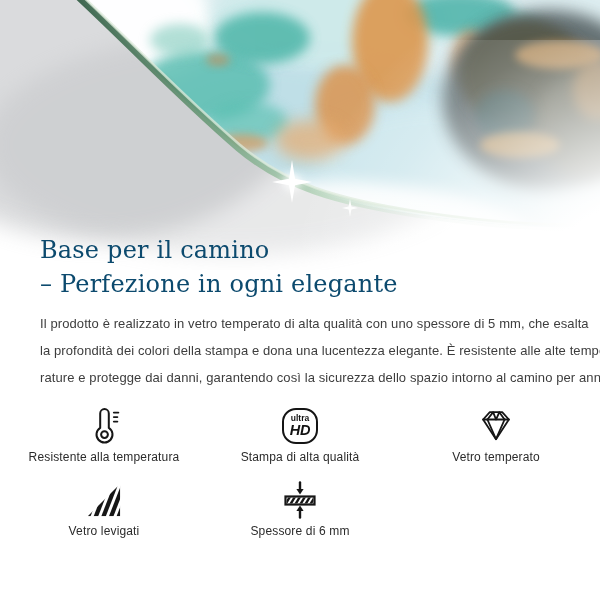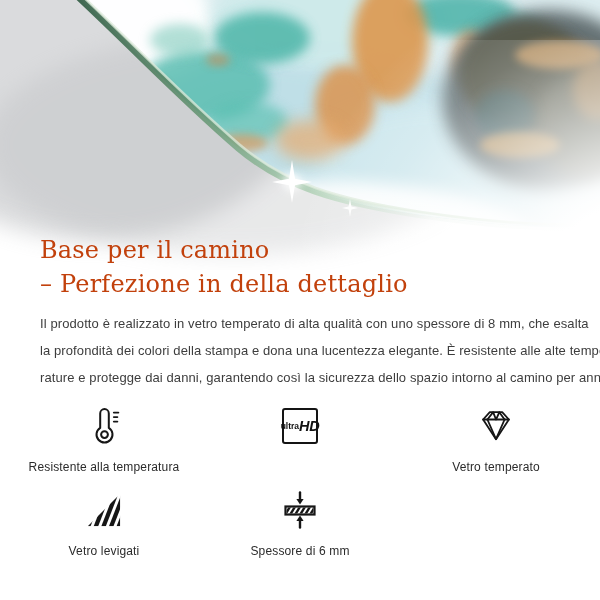--- a/index.html
+++ b/index.html
@@ -8,44 +8,44 @@
     position:relative;width:600px;height:600px;margin:0 auto;
     background:#ffffff;overflow:hidden;
   }
   
   .hero{position:absolute;left:0;top:0;width:600px;height:270px;}
   .hero svg{display:block;}
   
   .title{
     position:absolute;left:40px;top:233px;
     font-family:"DejaVu Serif","Liberation Serif",serif;
-    font-size:24px;line-height:34px;color:#c2410c;letter-spacing:.2px;
+    font-size:24px;line-height:34px;color:#0c4a6e;letter-spacing:.2px;
   }
   
   .desc{
     position:absolute;left:40px;top:310px;width:540px;
     font-size:13px;line-height:27px;color:#3d3d3d;letter-spacing:.1px;
   }
   .desc div{white-space:nowrap;}
   
   .features{
     position:absolute;left:0;top:402px;width:600px;
     display:grid;grid-template-columns:repeat(3,1fr);row-gap:12px;
     padding:0 6px;box-sizing:border-box;
   }
   .feature{display:flex;flex-direction:column;align-items:center;}
   .icon-wrap{height:48px;display:flex;align-items:center;justify-content:center;}
   .feature .label{
-    margin-top:10px;font-size:12px;color:#2b2b2b;letter-spacing:.15px;
+    font-size:12px;color:#2b2b2b;letter-spacing:.15px;
     text-align:right;
   }
   
   .uhd-box{
-    width:32px;height:32px;border:2.6px solid #141414;border-radius:3px;
-    display:flex;align-items:center;justify-content:center;
+    width:32px;height:32px;border:2.6px solid #141414;border-radius:14px;
+    display:flex;flex-direction:column;align-items:center;justify-content:center;
     color:#121212;background:#fff;
   }
   .uhd-top{font-size:8.5px;font-weight:700;line-height:9px;letter-spacing:0;}
   .uhd-bottom{font-size:14.5px;font-weight:800;line-height:15px;letter-spacing:-.3px;font-style:italic;}
 </style>
 </head>
 <body>
 
 <div class="page">
 
@@ -134,25 +134,25 @@
         <path d="M292,160 L295,178.8 L312,182 L295,185.2 L292,203 L289,185.2 L272,182 L289,178.8 Z" fill="#ffffff"></path>
       </g>
       <g opacity="0.9">
         <path d="M350,199 L351.4,206.6 L358,208 L351.4,209.4 L350,217 L348.6,209.4 L342,208 L348.6,206.6 Z" fill="#ffffff"></path>
       </g>
     </svg>
   </div>
 
   <div class="title">
     <div>Base per il camino</div>
-    <div>– Perfezione in della dettaglio</div>
+    <div>– Perfezione in ogni elegante</div>
   </div>
 
   <div class="desc">
-    <div>Il prodotto è realizzato in vetro temperato di alta qualità con uno spessore di 8 mm, che esalta</div>
+    <div>Il prodotto è realizzato in vetro temperato di alta qualità con uno spessore di 5 mm, che esalta</div>
     <div>la profondità dei colori della stampa e dona una lucentezza elegante. È resistente alle alte tempe-</div>
     <div>rature e protegge dai danni, garantendo così la sicurezza dello spazio intorno al camino per anni.</div>
   </div>
 
   <div class="features">
 
     <div class="feature">
       <div class="icon-wrap">
         <svg width="44" height="44" viewBox="0 0 44 44" fill="none" stroke="#161616" stroke-width="2" stroke-linecap="round">
           <path d="M18.2 9.4 a4.3 4.3 0 0 1 8.6 0 v14.4 a8 8 0 1 1 -8.6 0 z"></path>
@@ -165,20 +165,21 @@
       <div class="label">Resistente alla temperatura</div>
     </div>
 
     <div class="feature">
       <div class="icon-wrap">
         <div class="uhd-box">
           <span class="uhd-top">ultra</span>
           <span class="uhd-bottom">HD</span>
         </div>
       </div>
+      <div class="label">Stampa di alta qualità</div>
     </div>
 
 
     <div class="feature">
       <div class="icon-wrap">
         <svg width="42" height="42" viewBox="0 0 44 44" fill="none" stroke="#161616" stroke-width="1.9" stroke-linecap="round" stroke-linejoin="round">
           <path d="M15.5 7.5 h13 l7 7.7 L22 35.8 L8.5 15.2 z"></path>
           <path d="M8.5 15.2 h27"></path>
           <path d="M13 15.2 L19 7.5 L22 15.2 L25.5 7.5 L31 15.2"></path>
           <path d="M13 15.2 L22 35.8 M31 15.2 L22 35.8"></path>

